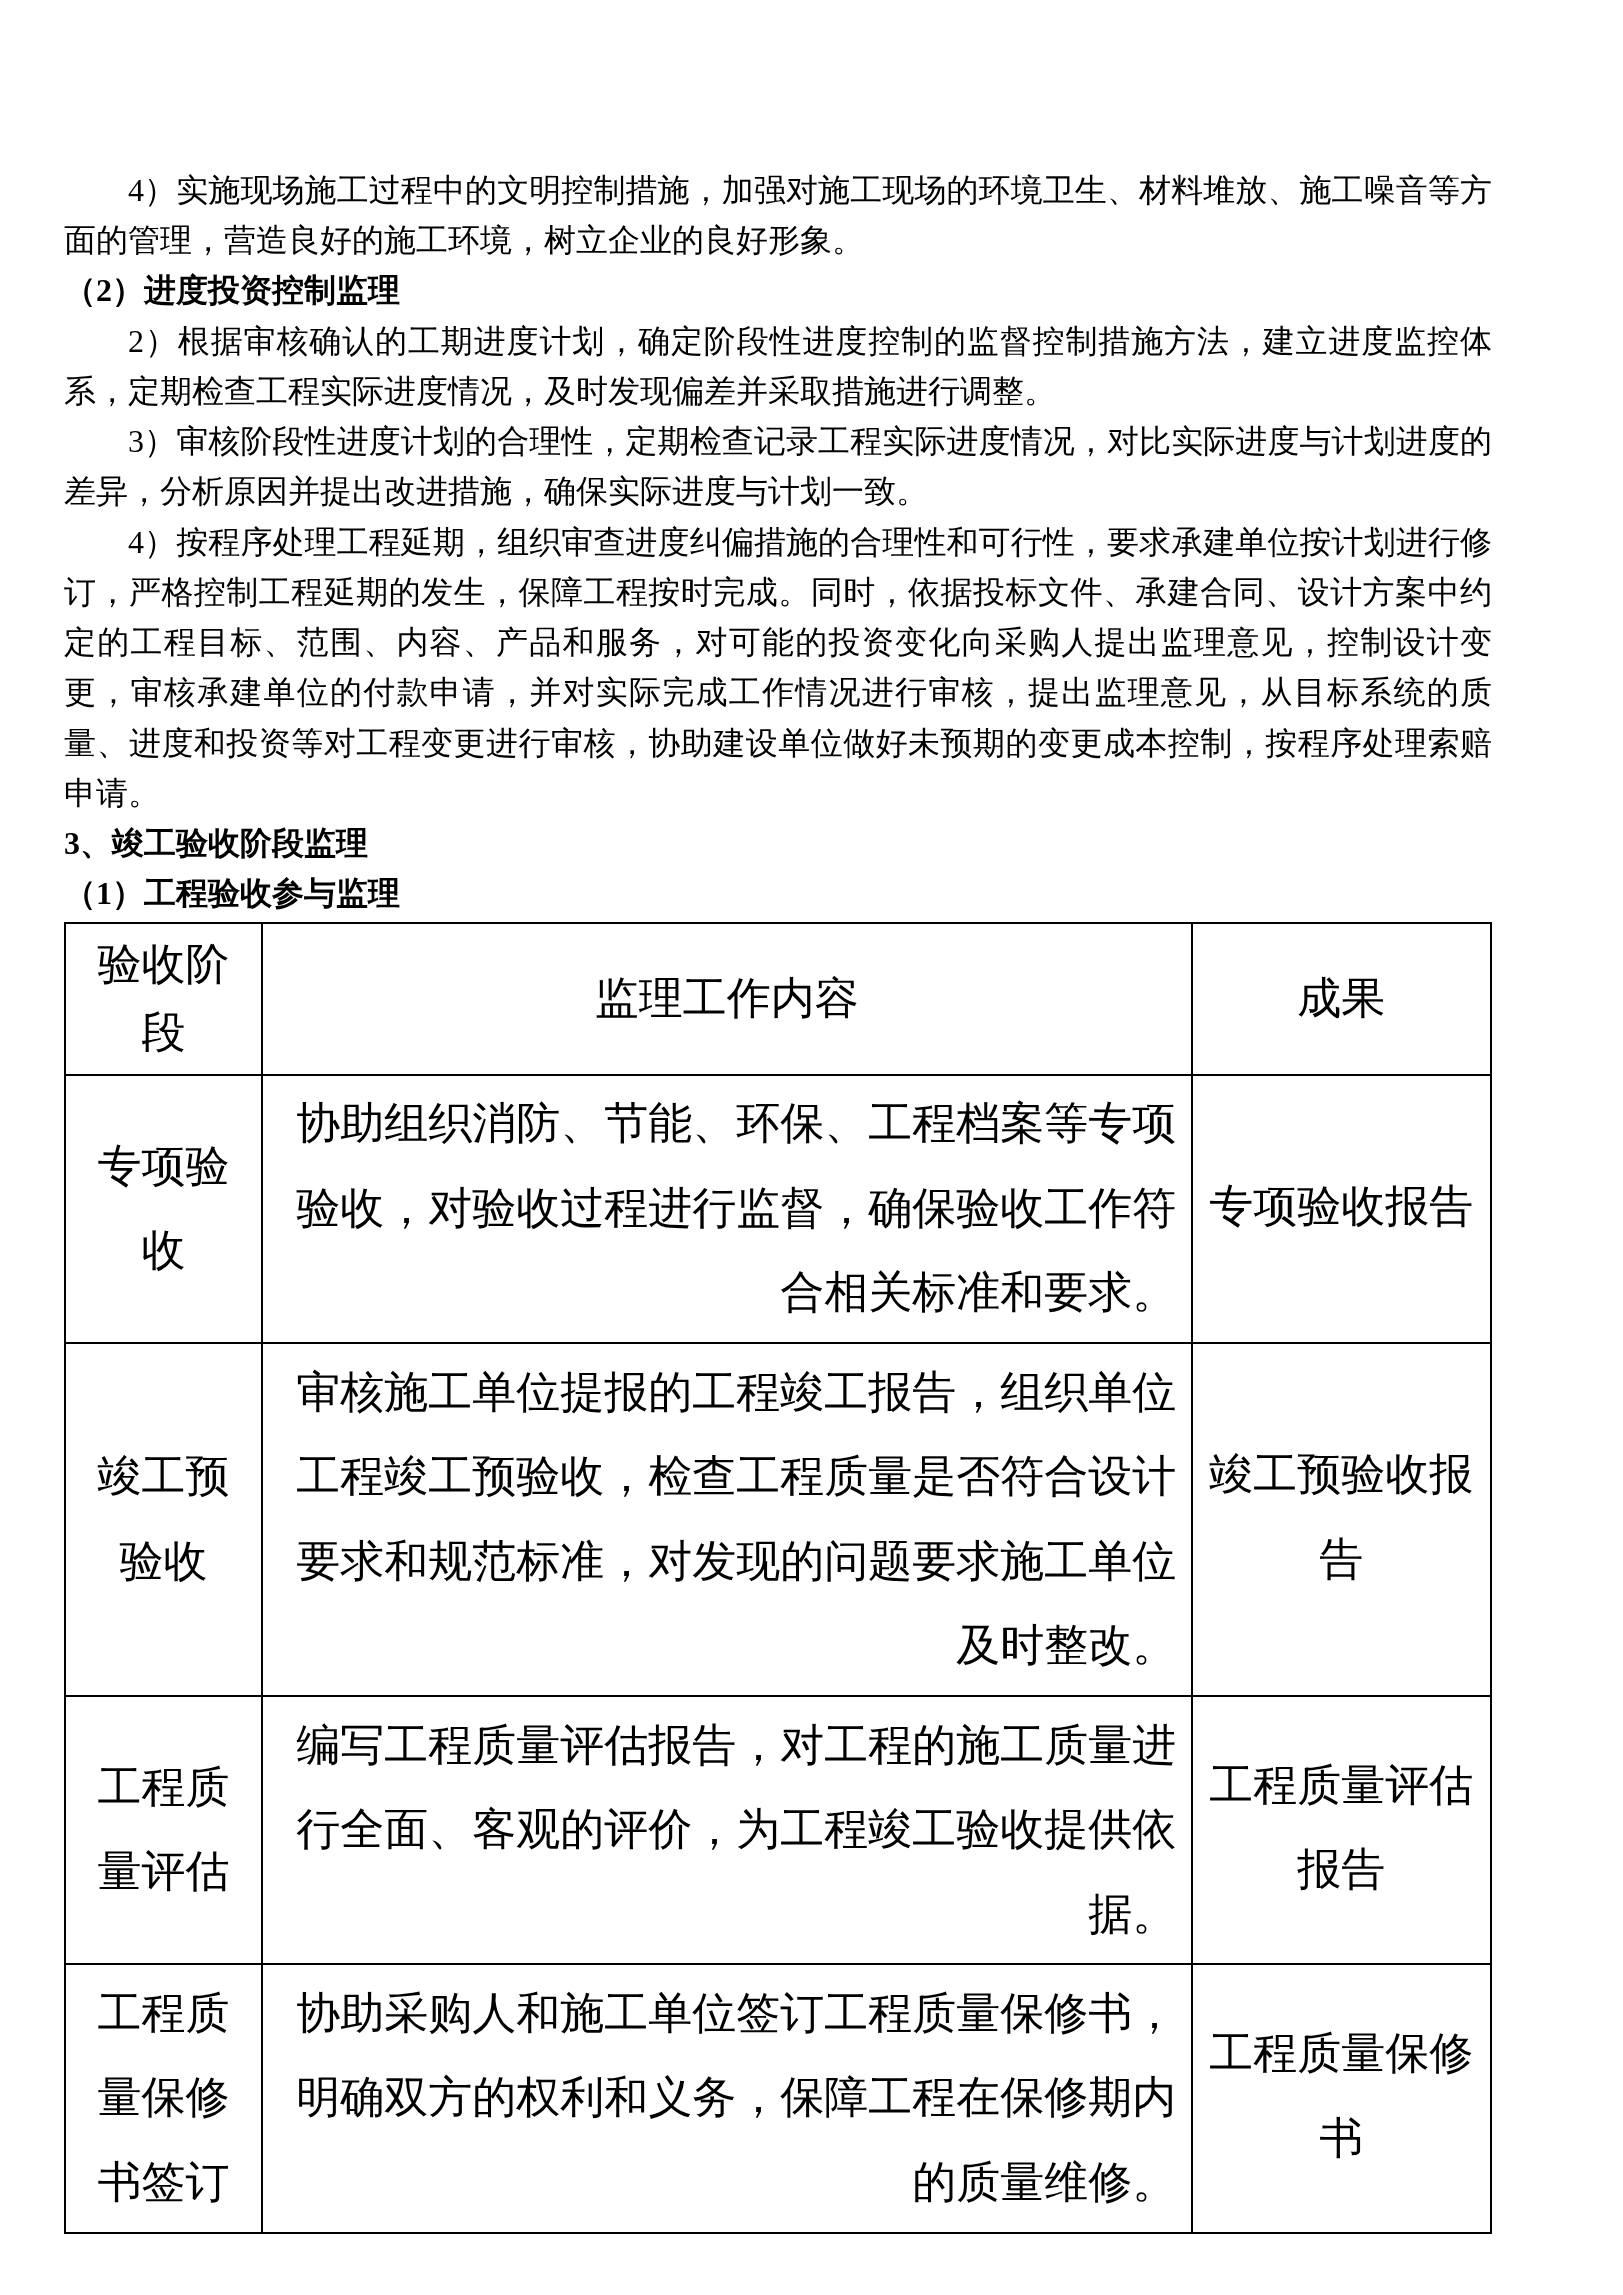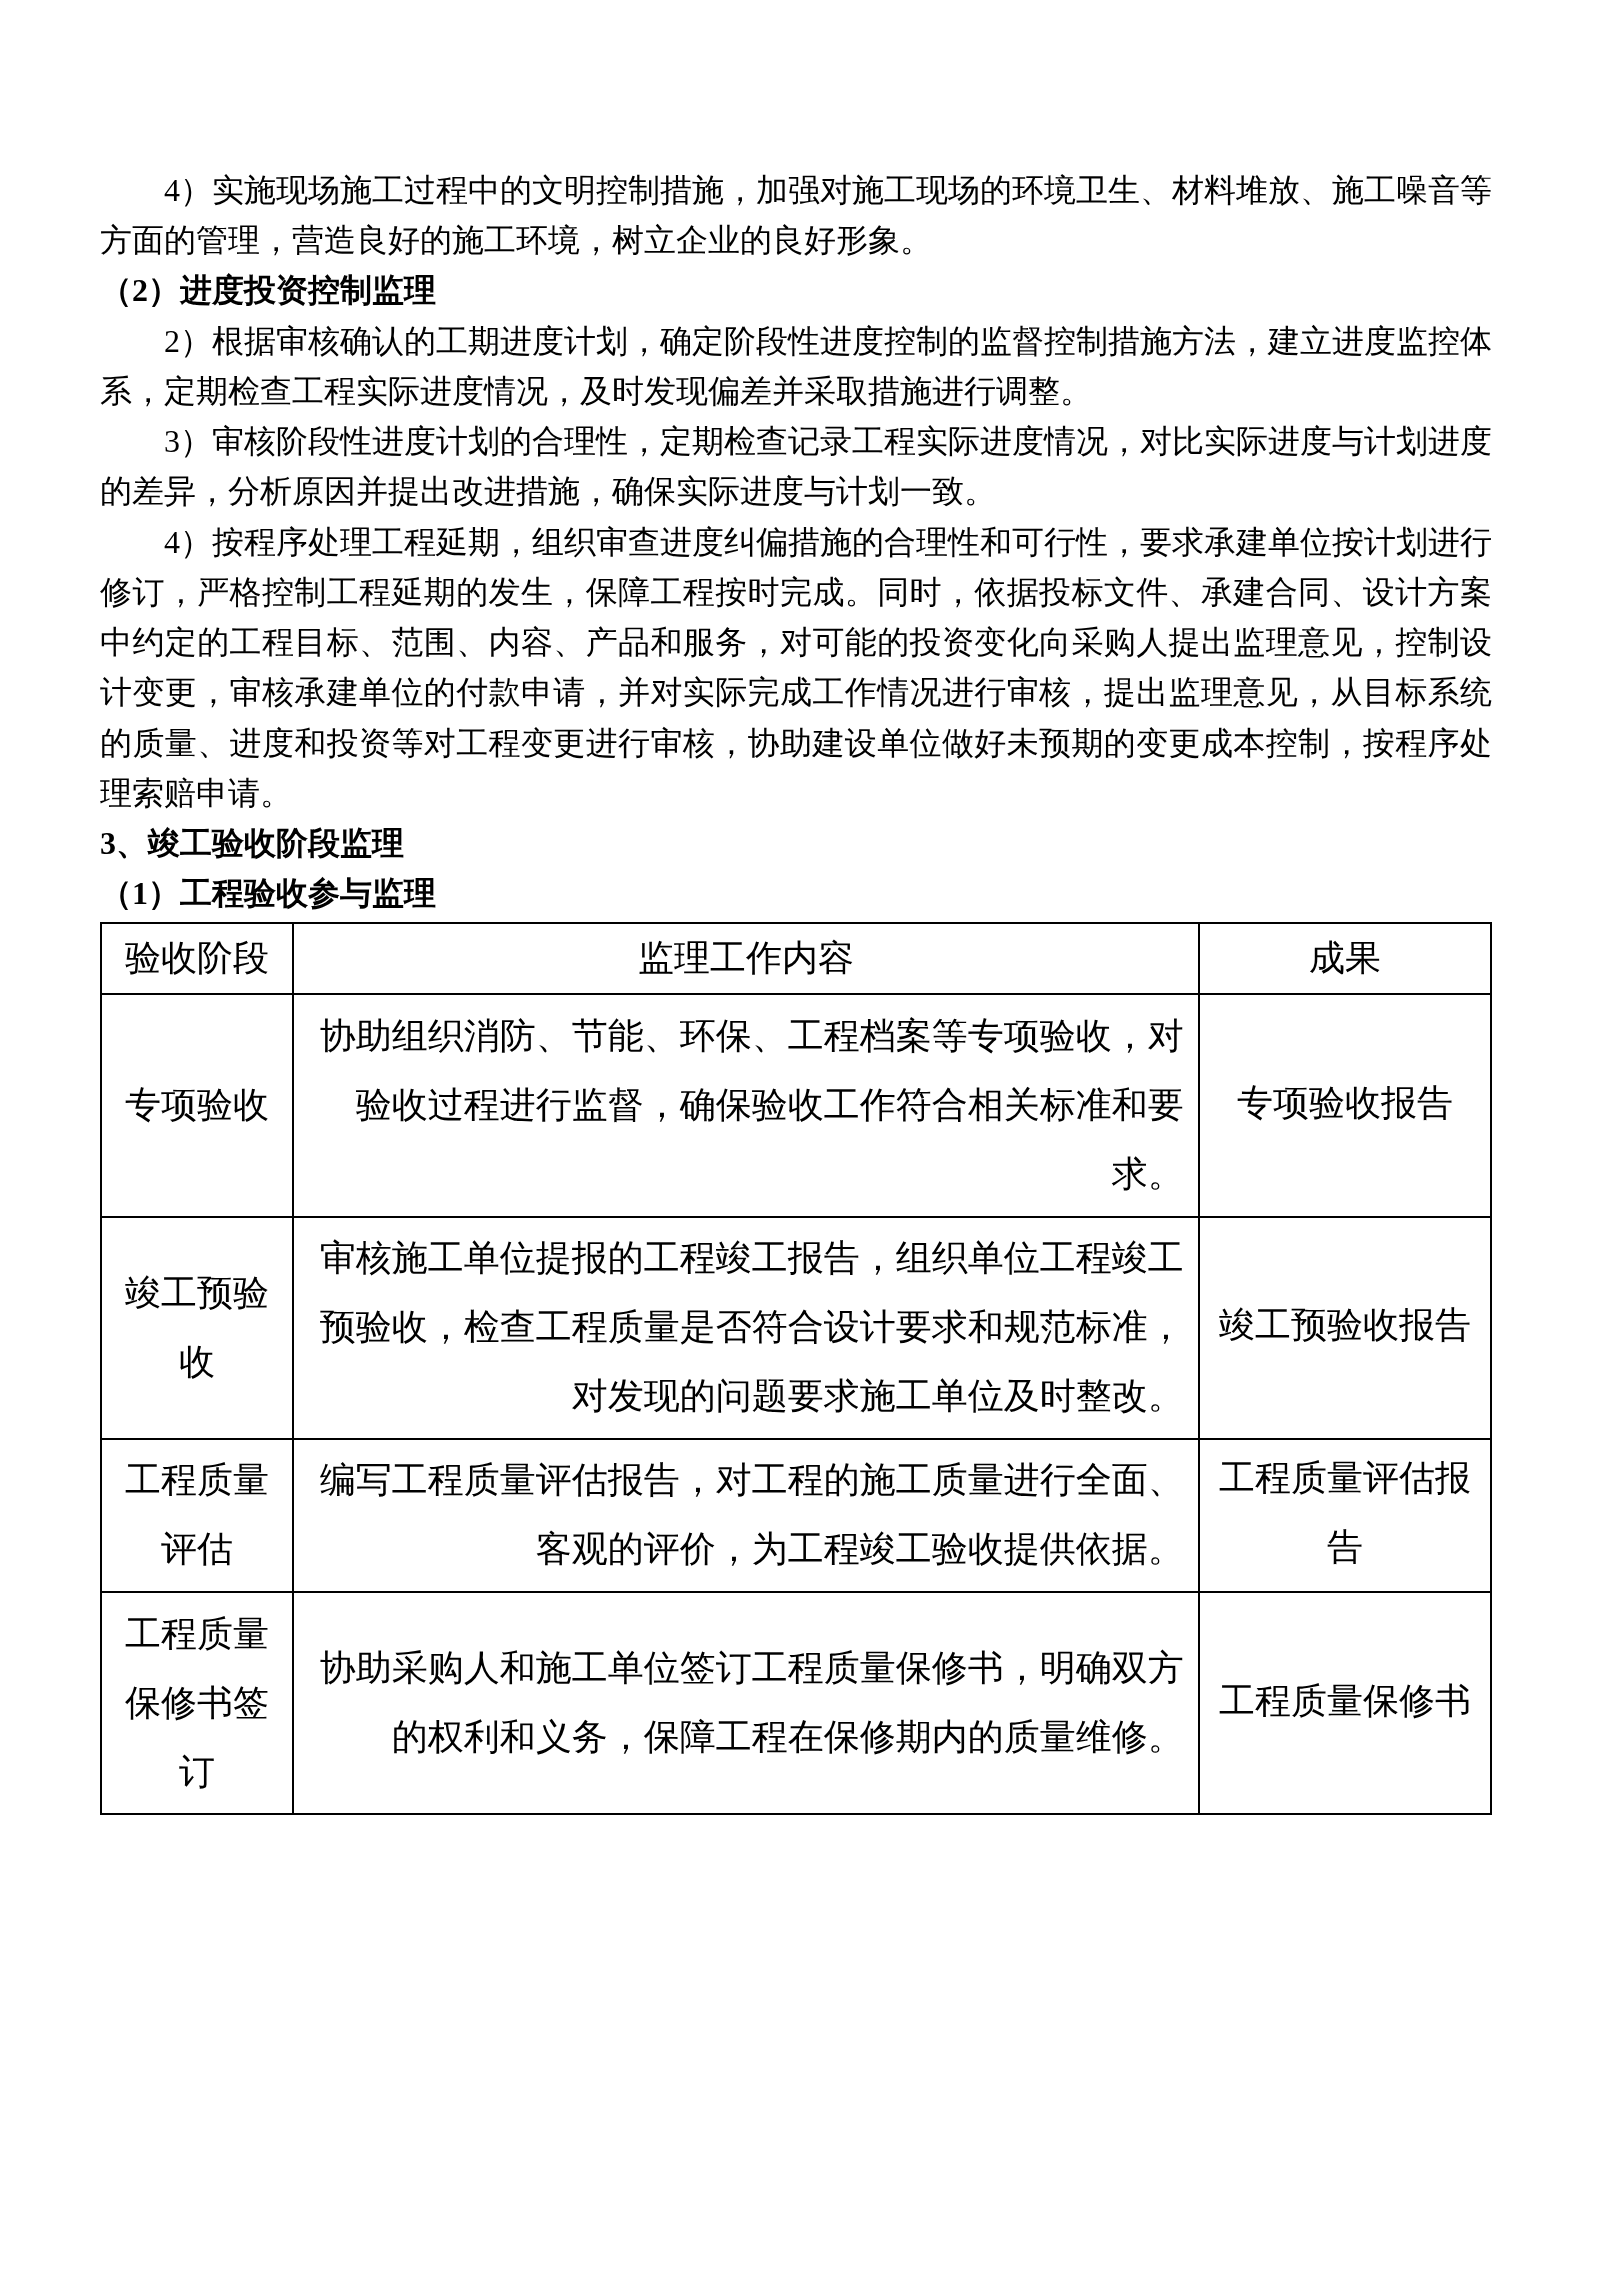--- a/index.html
+++ b/index.html
@@ -6,21 +6,21 @@
     margin: 0;
     padding: 0;
     background: #ffffff;
   }
   .page {
     position: relative;
     width: 1623px;
     height: 2295px;
     background: #ffffff;
     box-sizing: border-box;
-    padding: 165px 131px 0 100px;
+    padding: 165px 131px 0 64px;
     color: #000000;
     font-family: "Liberation Serif", "DejaVu Serif", serif;
     font-size: 32px;
     overflow: hidden;
   }
   .para {
     margin: 0;
     text-align: justify;
     text-indent: 2em;
     line-height: 1.57;
@@ -30,21 +30,21 @@
     margin: 0;
     font-weight: bold;
     line-height: 1.57;
     text-indent: 0;
   }
   table.acceptance {
     width: 100%;
     border-collapse: collapse;
     table-layout: fixed;
     margin-top: 3.9px;
-    font-size: 36px;
+    font-size: 44px;
   }
   table.acceptance col.c1 { width: 13.8%; }
   table.acceptance col.c2 { width: 65.2%; }
   table.acceptance col.c3 { width: 21.0%; }
   table.acceptance th,
   table.acceptance td {
     border: 2px solid #000000;
     vertical-align: middle;
     font-weight: normal;
     padding: 6.5px 14.4px;

